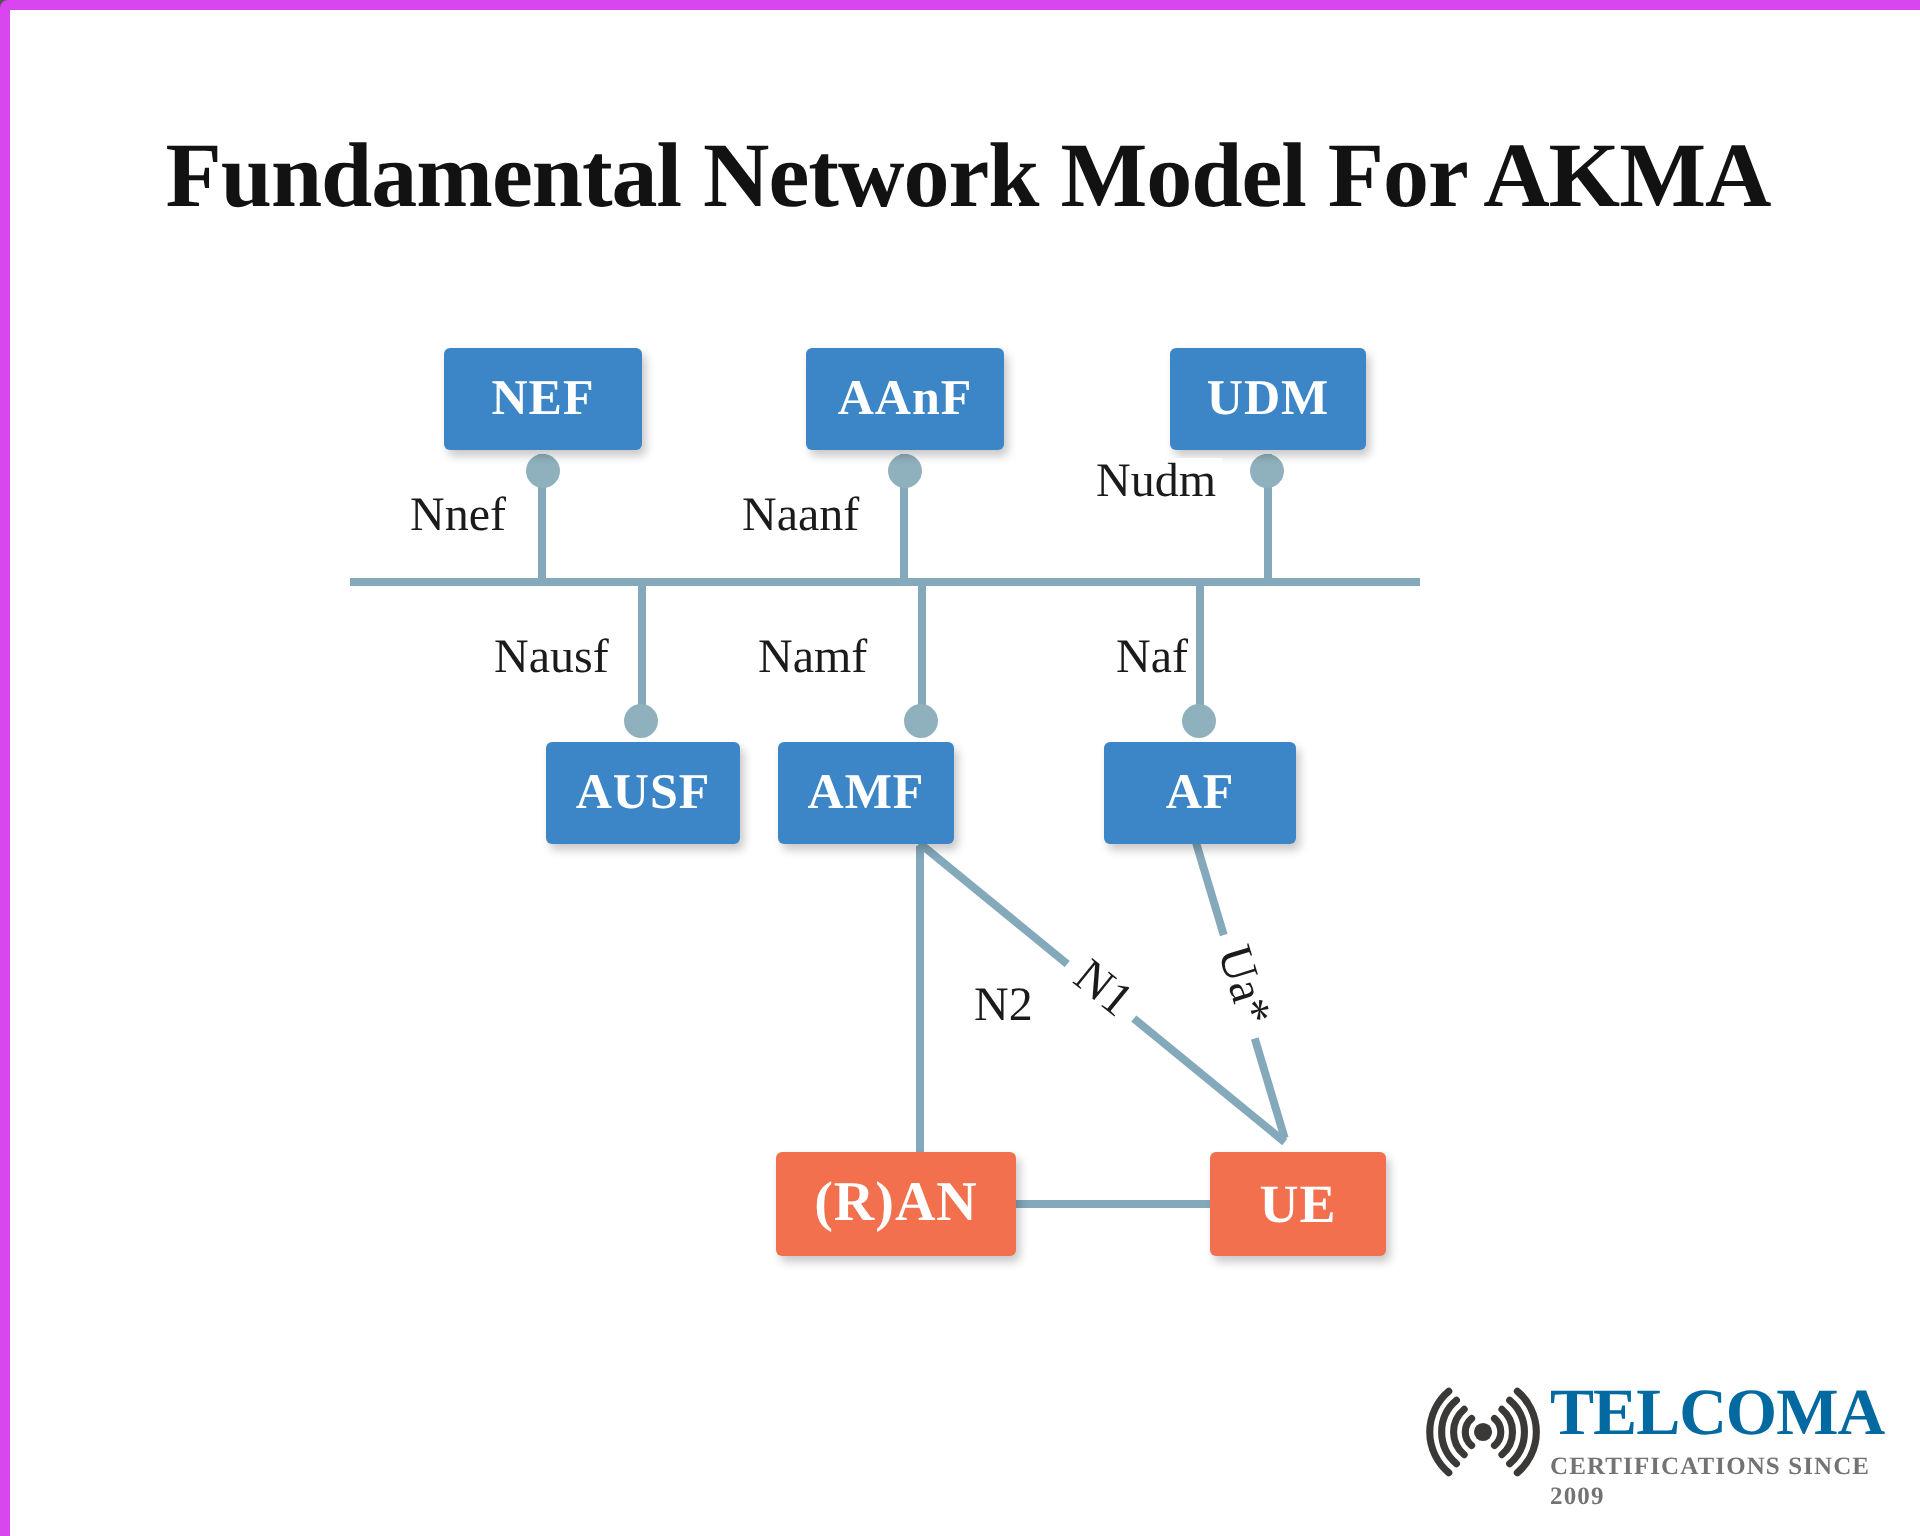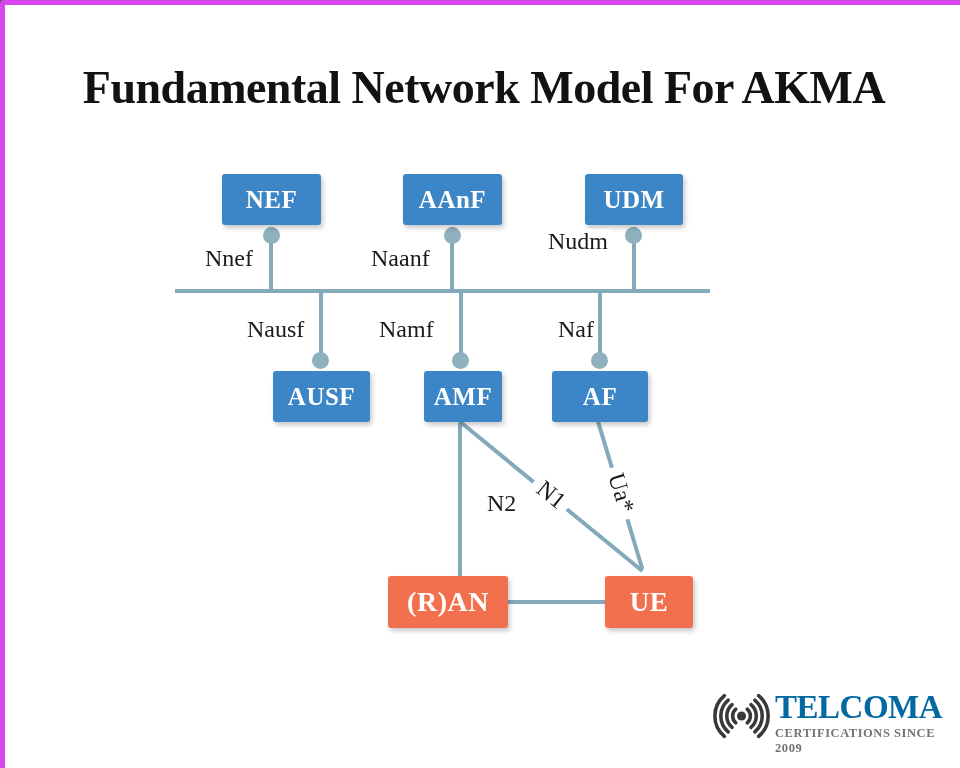--- a/index.html
+++ b/index.html
@@ -40,21 +40,21 @@
     white-space:nowrap;background:#ffffff;padding:0 3px;
   }
   .iface.rot{padding:2px 7px;}
   .rot-n1{transform:translate(-50%,-50%) rotate(39deg);}
   .rot-ua{transform:translate(-50%,-50%) rotate(73deg);}
   
   #nef  {left:217px;top:169px;width:99px;height:51px;}
   #aanf {left:398px;top:169px;width:99px;height:51px;}
   #udm  {left:580px;top:169px;width:98px;height:51px;}
   #ausf {left:268px;top:366px;width:97px;height:51px;}
-  #amf  {left:419px;top:366px;width:78px;height:51px;}
+  #amf  {left:384px;top:366px;width:88px;height:51px;}
   #af   {left:547px;top:366px;width:96px;height:51px;}
   #ran  {left:383px;top:571px;width:120px;height:52px;font-size:28px;}
   #ue   {left:600px;top:571px;width:88px;height:52px;font-size:27px;}
   #bus-line {left:170px;top:284px;width:535px;height:4px;}
   #nef-stem {left:264px;top:222px;width:4px;height:64px;}
   #aanf-stem{left:445px;top:222px;width:4px;height:64px;}
   #udm-stem {left:627px;top:222px;width:4px;height:64px;}
   #ausf-stem{left:314px;top:287px;width:4px;height:68px;}
   #amf-stem {left:454px;top:287px;width:4px;height:68px;}
   #af-stem  {left:593px;top:287px;width:4px;height:68px;}

